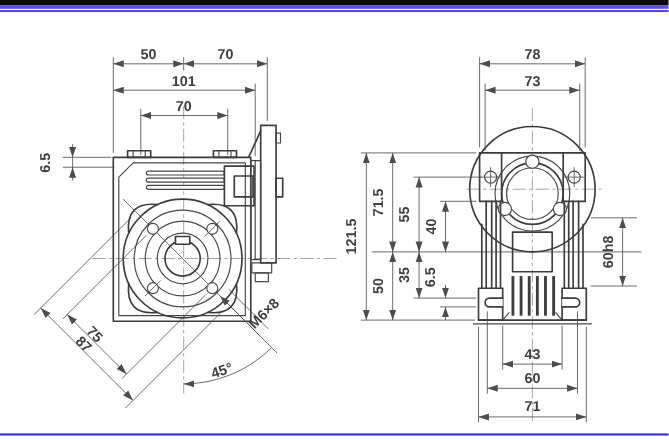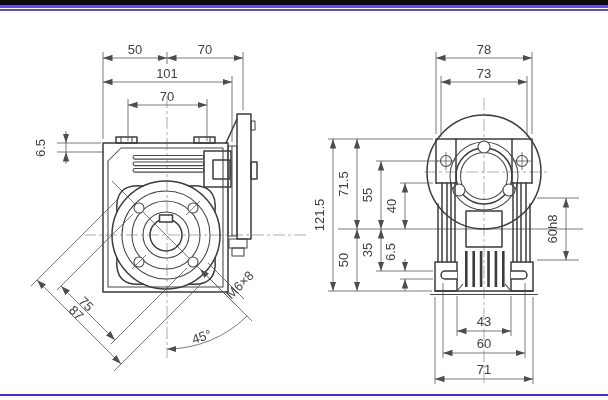--- a/index.html
+++ b/index.html
@@ -1,17 +1,17 @@
 <!DOCTYPE html>
 <html><head>
 <meta charset="utf-8">
 <style>
   html,body{margin:0;padding:0;background:#ffffff;}
   .frame{position:relative;width:608px;height:400px;background:#fff;overflow:hidden;
-         font-family:"Liberation Sans",sans-serif;}
+         font-family:"Liberation Sans",sans-serif;font-weight:bold;}
   .topbar{position:absolute;left:0;top:0;width:608px;height:4.5px;background:#0b0b0b;}
   .accent1{position:absolute;left:0;top:4.5px;width:608px;height:3px;background:#5b51e6;}
   .accent2{position:absolute;left:0;top:9px;width:608px;height:2px;background:#564be0;}
   .accent3{position:absolute;left:0;top:393.5px;width:608px;height:2px;background:#3a34cf;}
   svg{position:absolute;left:0;top:0;}
   .s1{stroke:#3c3c3c;stroke-width:1.5;fill:none;stroke-linejoin:round;stroke-linecap:round;}
   .s2{stroke:#474747;stroke-width:1.05;fill:none;stroke-linejoin:round;}
   .d {stroke:#4d4d4d;stroke-width:.75;fill:none;}
   .c {stroke:#8a8a8a;stroke-width:.7;fill:none;stroke-dasharray:12 3 3 3;}
   .wf{fill:#ffffff;}

